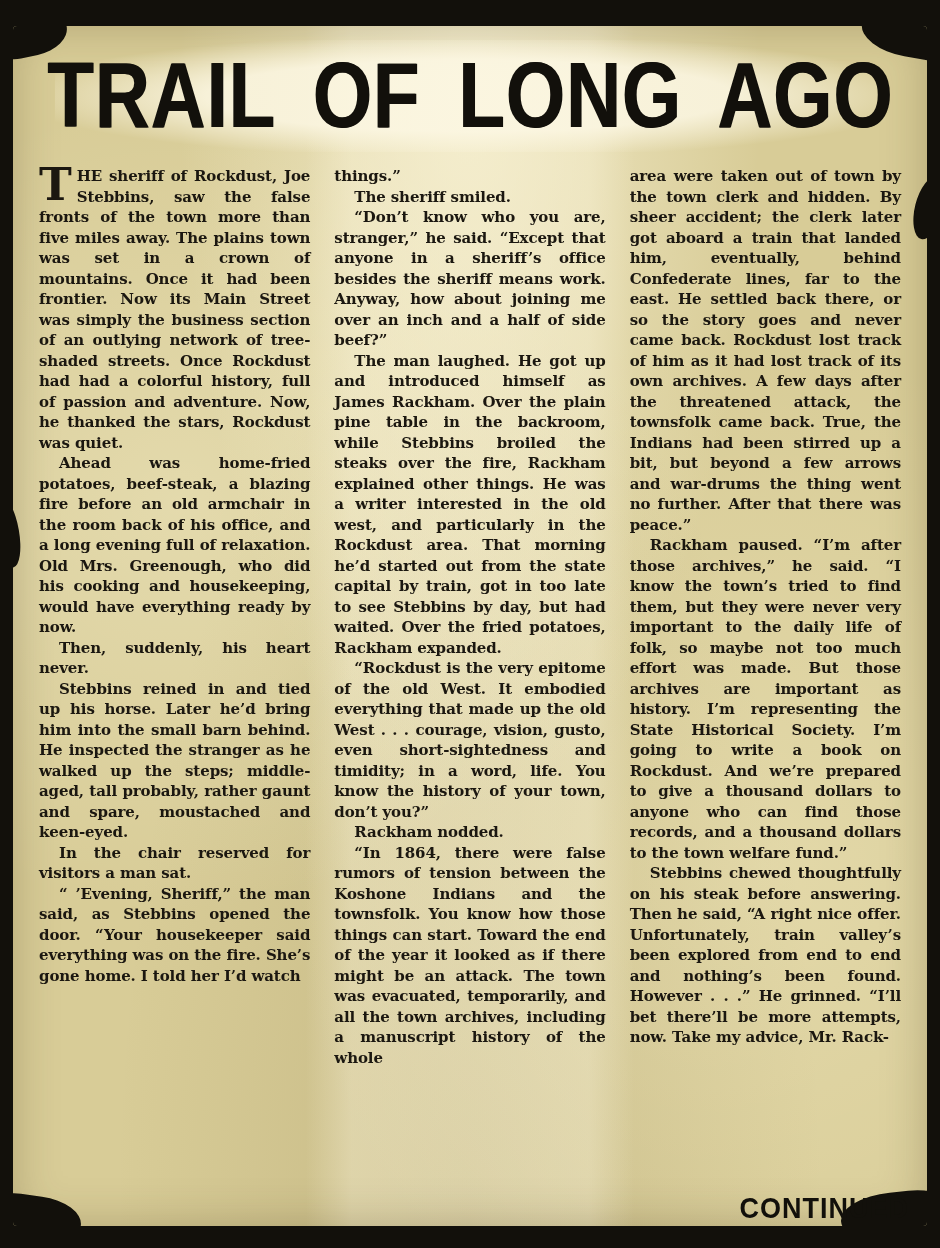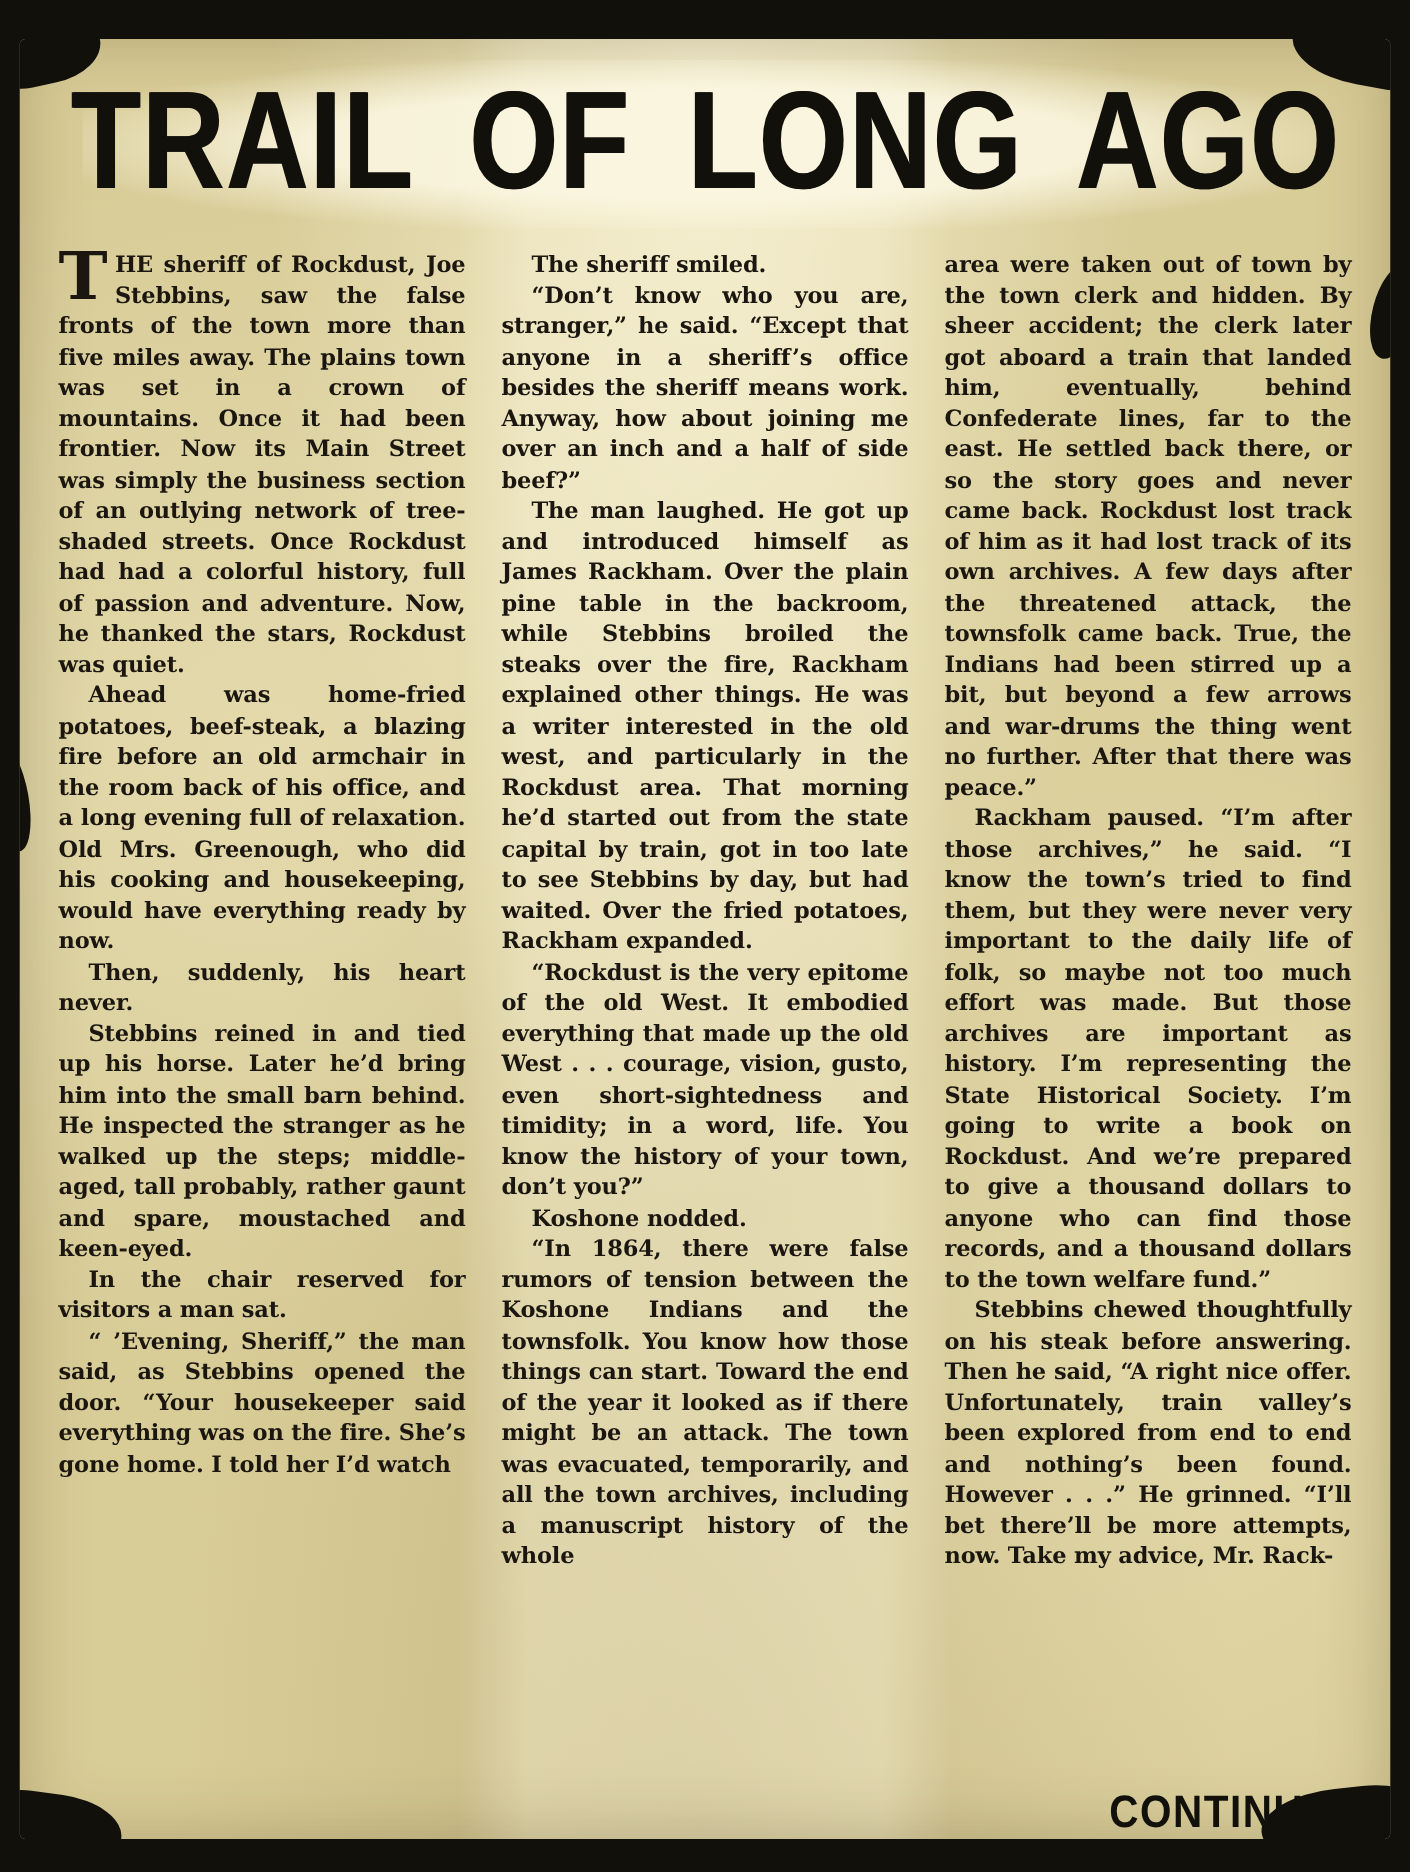--- a/index.html
+++ b/index.html
@@ -117,25 +117,26 @@
       <div class="col">
         <p class="para dropcap">THE sheriff of Rockdust, Joe Stebbins, saw the false fronts of the town more than five miles away. The plains town was set in a crown of mountains. Once it had been frontier. Now its Main Street was simply the business section of an outlying network of tree-shaded streets. Once Rockdust had had a colorful history, full of passion and adventure. Now, he thanked the stars, Rockdust was quiet.</p>
         <p class="para">Ahead was home-fried potatoes, beef-steak, a blazing fire before an old armchair in the room back of his office, and a long evening full of relaxation. Old Mrs. Greenough, who did his cooking and housekeeping, would have everything ready by now.</p>
         <p class="para">Then, suddenly, his heart never.</p>
         <p class="para">Stebbins reined in and tied up his horse. Later he’d bring him into the small barn behind. He inspected the stranger as he walked up the steps; middle-aged, tall probably, rather gaunt and spare, moustached and keen-eyed.</p>
         <p class="para">In the chair reserved for visitors a man sat.</p>
         <p class="para">“ ’Evening, Sheriff,” the man said, as Stebbins opened the door. “Your housekeeper said everything was on the fire. She’s gone home. I told her I’d watch</p>
       </div>
 
       <div class="col">
+        <p class="para no-indent">things.”</p>
         <p class="para">The sheriff smiled.</p>
         <p class="para">“Don’t know who you are, stranger,” he said. “Except that anyone in a sheriff’s office besides the sheriff means work. Anyway, how about joining me over an inch and a half of side beef?”</p>
         <p class="para">The man laughed. He got up and introduced himself as James Rackham. Over the plain pine table in the backroom, while Stebbins broiled the steaks over the fire, Rackham explained other things. He was a writer interested in the old west, and particularly in the Rockdust area. That morning he’d started out from the state capital by train, got in too late to see Stebbins by day, but had waited. Over the fried potatoes, Rackham expanded.</p>
         <p class="para">“Rockdust is the very epitome of the old West. It embodied everything that made up the old West . . . courage, vision, gusto, even short-sightedness and timidity; in a word, life. You know the history of your town, don’t you?”</p>
-        <p class="para">Koshone nodded.</p>
+        <p class="para">Rackham nodded.</p>
         <p class="para">“In 1864, there were false rumors of tension between the Koshone Indians and the townsfolk. You know how those things can start. Toward the end of the year it looked as if there might be an attack. The town was evacuated, temporarily, and all the town archives, including a manuscript history of the whole</p>
       </div>
 
       <div class="col">
         <p class="para no-indent">area were taken out of town by the town clerk and hidden. By sheer accident; the clerk later got aboard a train that landed him, eventually, behind Confederate lines, far to the east. He settled back there, or so the story goes and never came back. Rockdust lost track of him as it had lost track of its own archives. A few days after the threatened attack, the townsfolk came back. True, the Indians had been stirred up a bit, but beyond a few arrows and war-drums the thing went no further. After that there was peace.”</p>
         <p class="para">Rackham paused. “I’m after those archives,” he said. “I know the town’s tried to find them, but they were never very important to the daily life of folk, so maybe not too much effort was made. But those archives are important as history. I’m representing the State Historical Society. I’m going to write a book on Rockdust. And we’re prepared to give a thousand dollars to anyone who can find those records, and a thousand dollars to the town welfare fund.”</p>
         <p class="para">Stebbins chewed thoughtfully on his steak before answering. Then he said, “A right nice offer. Unfortunately, train valley’s been explored from end to end and nothing’s been found. However . . .” He grinned. “I’ll bet there’ll be more attempts, now. Take my advice, Mr. Rack-</p>
       </div>
 
     </div>

